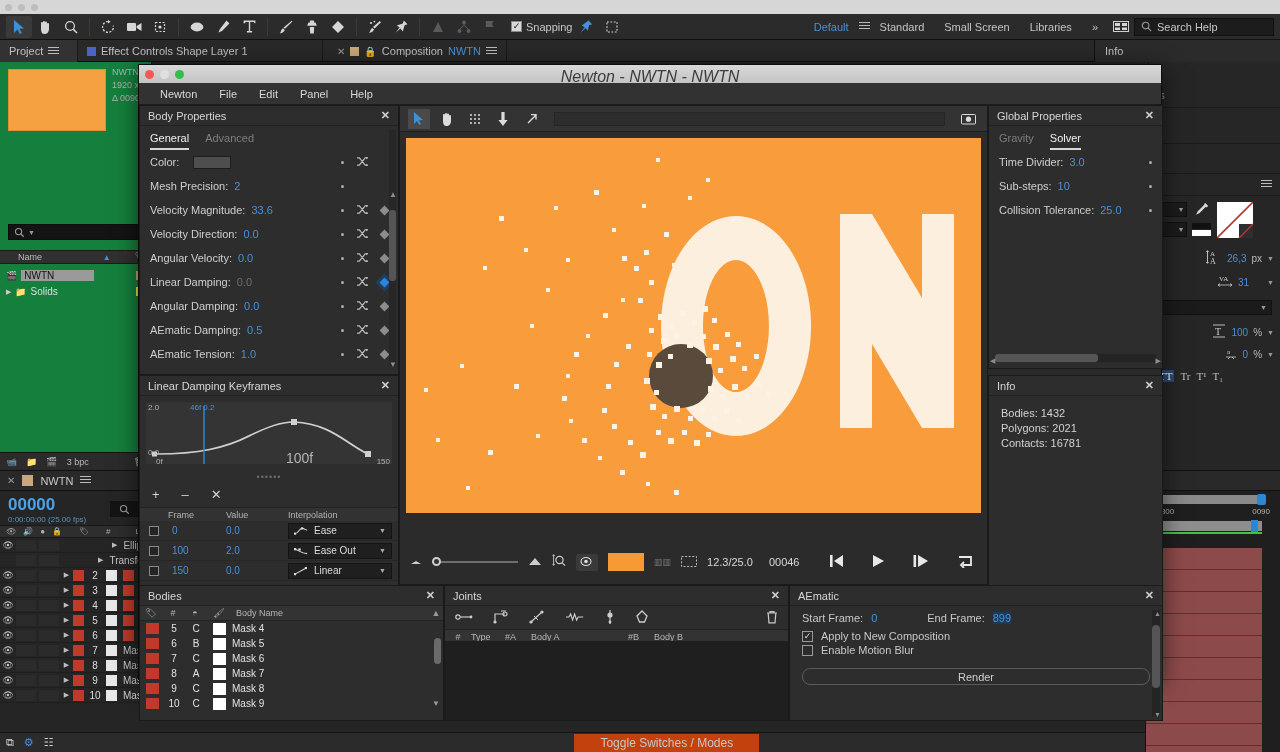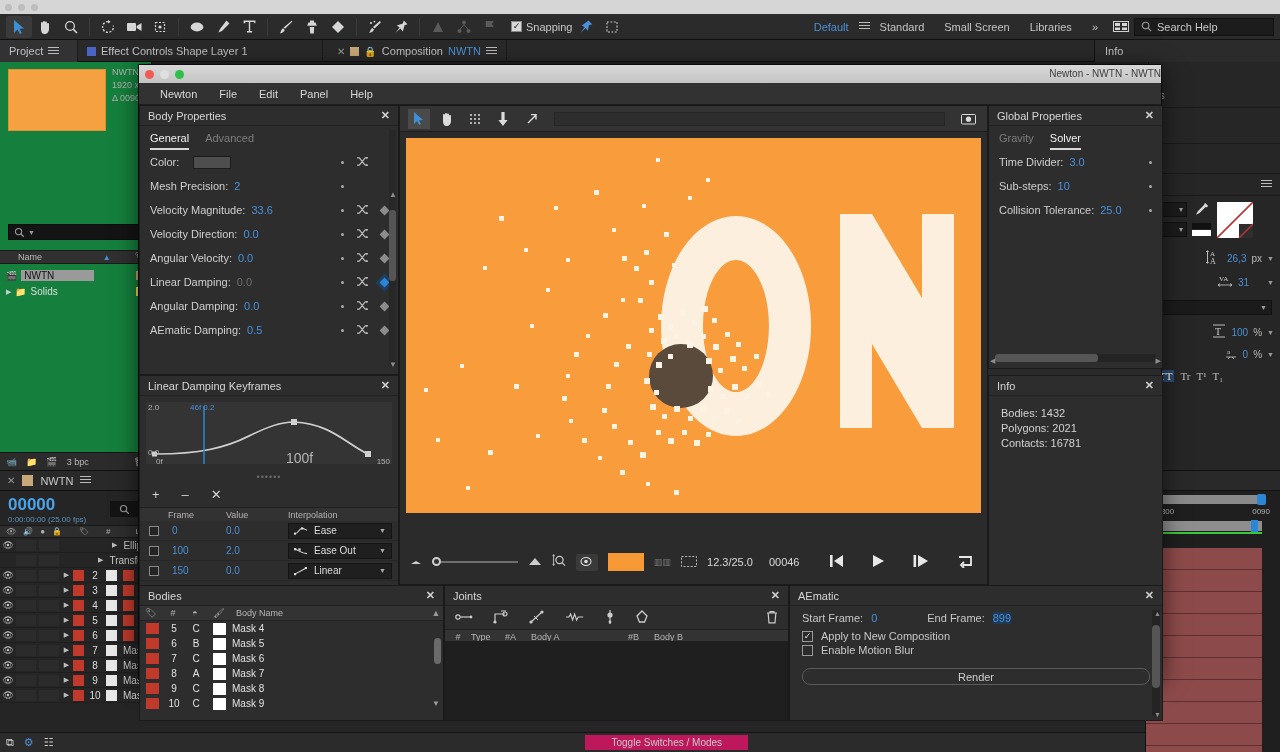--- a/index.html
+++ b/index.html
@@ -96,21 +96,21 @@
   .tl-row .blanks i{width:20px;height:11px;background:#2b2b2b;display:block;}
   .tl-row .tri{width:13px;color:#bbb;font-size:7px;text-align:center;}
   .tl-row .lc{width:11px;height:11px;background:#c0392b;display:inline-block;}
   .tl-row .num{width:22px;text-align:center;color:#ddd;}
   .tl-row .wsw{width:11px;height:11px;background:#e8e8e8;display:inline-block;margin-right:6px;}
   .tl-row .lbl{color:#c9c9c9;}
   .selcell{width:108px;height:13px;background:#1b1b1b;border:1px solid #111;display:flex;
            align-items:center;justify-content:space-between;padding:0 4px;color:#c4c4c4;font-size:9px;}
   .tl-foot{position:absolute;left:0;right:0;bottom:0;height:20px;background:#2b2b2b;
            border-top:1px solid #141414;display:flex;align-items:center;}
-  .toggle-sw{margin:0 auto;background:#be185d;padding:2px 26px;font-size:10px;color:#c8c8c8;}
+  .toggle-sw{margin:0 auto;background:#c2410c;padding:2px 26px;font-size:12px;color:#c8c8c8;}
   .tl-graph{position:absolute;right:0;top:20px;bottom:0;width:135px;background:#1f1f1f;
             border-left:1px solid #111;}
   .tl-ruler{height:26px;position:relative;}
   .tl-bar{position:absolute;left:6px;right:18px;top:4px;height:9px;background:#8a8a8a;border-radius:1px;}
   .tl-bar .knob{position:absolute;right:-4px;top:-1px;width:9px;height:11px;background:#2b86d6;border-radius:2px;}
   .tl-ticks{position:absolute;left:6px;right:10px;top:16px;display:flex;justify-content:space-between;
             font-size:8px;color:#b0b0b0;}
   .tl-bar2{position:absolute;left:6px;right:18px;top:30px;height:10px;background:#8e8e8e;}
   .tl-bar2 .knob2{position:absolute;right:4px;top:-1px;width:7px;height:12px;background:#2b86d6;}
   .tl-green{position:absolute;left:6px;right:18px;top:41px;height:2px;background:#3cc63c;}
@@ -136,21 +136,21 @@
 
   .info-tab-r{position:absolute;right:0;top:40px;width:186px;height:22px;background:#2b2b2b;
               display:flex;align-items:center;padding:0 10px;font-size:11px;color:#c0c0c0;
               border-left:1px solid #111;}
 
   
   #newton { position:absolute; left:138px; top:64px; width:1024px; height:616px;
             background:#2a2a2a; border:1px solid #0c0c0c;
             box-shadow:0 4px 22px rgba(0,0,0,.6); }
   .nw-title{height:18px;background:linear-gradient(#d8d8d8,#c4c4c4);position:relative;}
-  .nw-title .t{position:absolute;left:0;right:0;top:3px;text-align:right;font-size:10px;color:#3c3c3c;}
+  .nw-title .t{position:absolute;left:0;right:0;top:3px;text-align:center;font-size:16px;color:#3c3c3c;font-style:italic;}
   .nw-dots{position:absolute;left:6px;top:5px;display:flex;gap:6px;}
   .nw-dots i{width:9px;height:9px;border-radius:50%;display:block;}
   .nw-menu{height:22px;background:#323232;display:flex;align-items:center;gap:0;
            padding:0 10px;border-bottom:1px solid #1c1c1c;}
   .nw-menu span{padding:0 11px;font-size:11px;color:#d8d8d8;}
   .nw-body{position:absolute;left:0;right:0;top:40px;bottom:0;}
 
   .panel{position:absolute;background:#2d2d2d;border:1px solid #1a1a1a;}
   .pnl-title{height:20px;background:#2d2d2d;display:flex;align-items:center;
              justify-content:space-between;padding:0 8px;font-size:11px;color:#d6d6d6;
@@ -892,20 +892,32 @@
           <span><svg width="11" height="9" viewBox="0 0 12 10">
                 <path d="M0 1h2.5L9 9h3M0 9h2.5L9 1h3" stroke="#c0c0c0" fill="none" stroke-width="1.2"></path>
                 <path d="M10 0l2.2 1-2.2 1M10 8l2.2 1-2.2 1" fill="#c0c0c0"></path>
               </svg></span>
           <span class="dia"></span>
           </span>
       </div>
       <div class="prop-row">
         <span class="lb">AEmatic Damping:</span>
         <span class="vl">0.5</span>
+        <span class="dots">
+            <span class="dot"></span>
+          <span><svg width="11" height="9" viewBox="0 0 12 10">
+                <path d="M0 1h2.5L9 9h3M0 9h2.5L9 1h3" stroke="#c0c0c0" fill="none" stroke-width="1.2"></path>
+                <path d="M10 0l2.2 1-2.2 1M10 8l2.2 1-2.2 1" fill="#c0c0c0"></path>
+              </svg></span>
+          <span class="dia"></span>
+          </span>
+      </div>
+      <div class="prop-row">
+        <span class="lb">AEmatic Tension:</span>
+        <span class="vl">1.0</span>
         <span class="dots">
             <span class="dot"></span>
           <span><svg width="11" height="9" viewBox="0 0 12 10">
                 <path d="M0 1h2.5L9 9h3M0 9h2.5L9 1h3" stroke="#c0c0c0" fill="none" stroke-width="1.2"></path>
                 <path d="M10 0l2.2 1-2.2 1M10 8l2.2 1-2.2 1" fill="#c0c0c0"></path>
               </svg></span>
           <span class="dia"></span>
           </span>
       </div>
 

